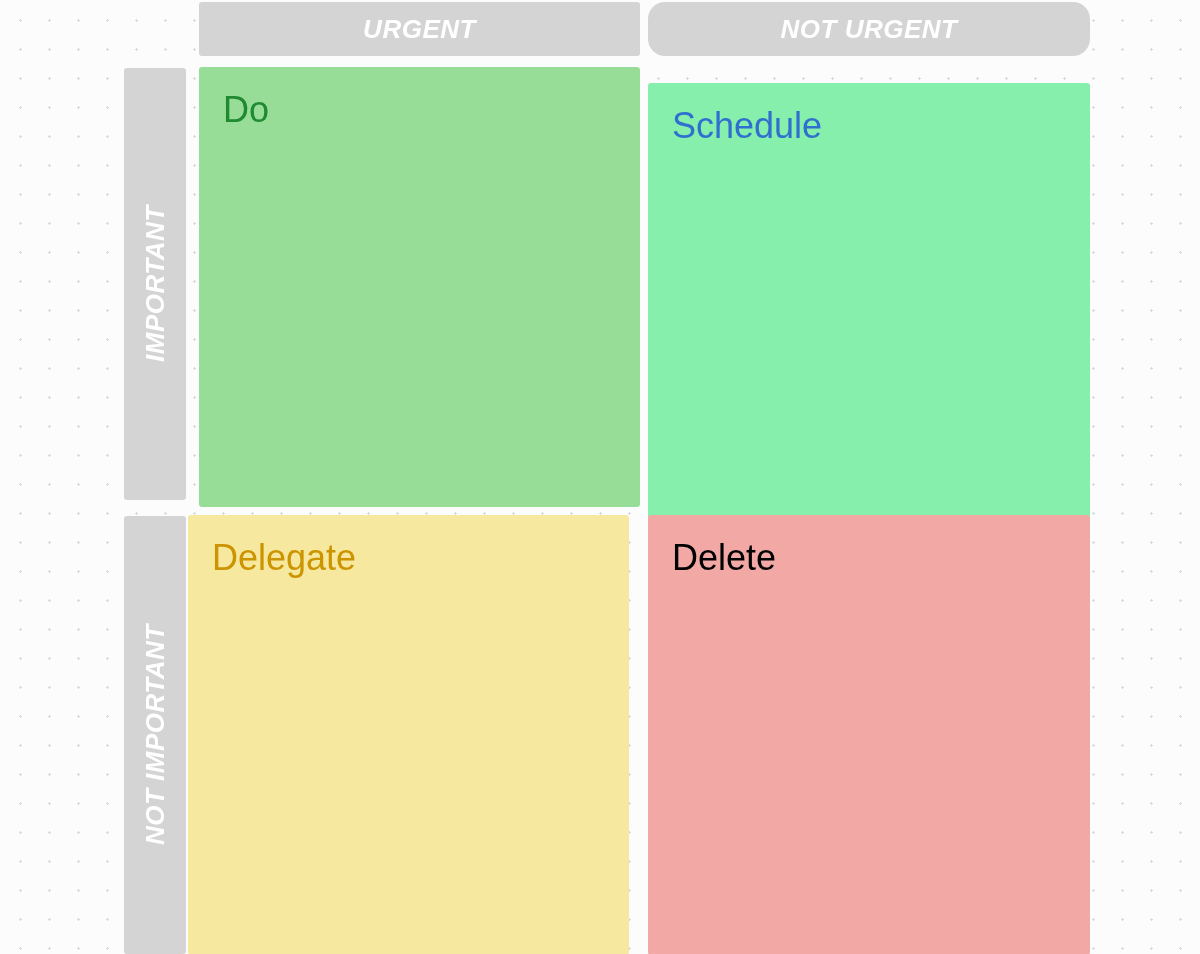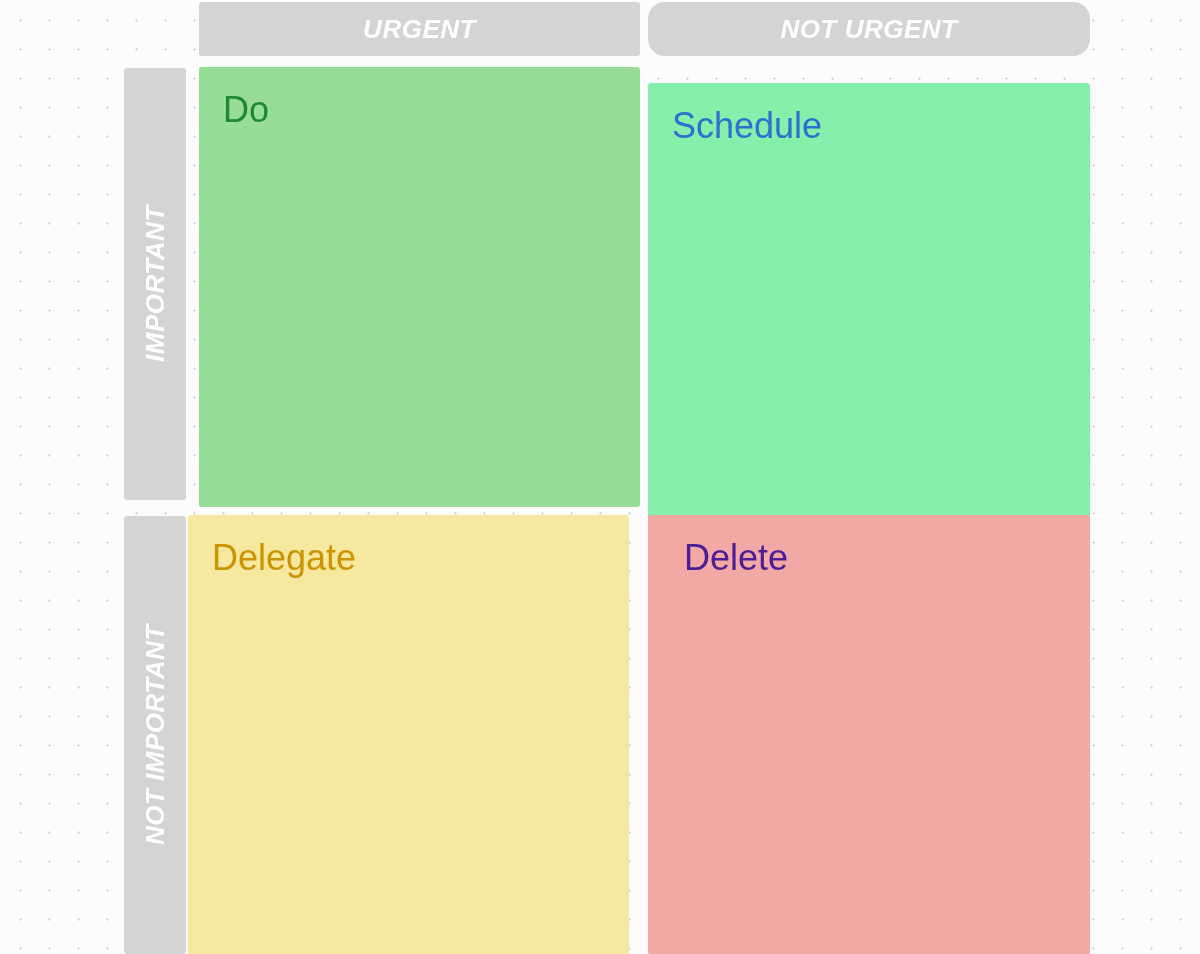--- a/index.html
+++ b/index.html
@@ -68,21 +68,21 @@
   .quad.do        { left: 199px; top: 67px;  width: 441px; height: 440px; background: #97dd98; }
   .quad.do .title { color: #1f8a30; }
 
   .quad.schedule        { left: 648px; top: 67px;  width: 442px; height: 440px; background: #86efac; margin-top: 16px; }
   .quad.schedule .title { color: #2f6fcf; }
 
   .quad.delegate        { left: 188px; top: 515px; width: 441px; height: 440px; background: #f7e8a0; }
   .quad.delegate .title { color: #cc9400; }
 
   .quad.delete          { left: 648px; top: 515px; width: 442px; height: 440px; background: #f2a9a6; }
-  .quad.delete .title   { color: #4c1d95; margin-left: 12px; }
+  .quad.delete .title   { color: #000000; }
 </style>
 </head>
 <body>
 
 <div class="canvas">
 
   <div class="col-header urgent">URGENT</div>
 
   <div class="col-header not-urgent">NOT URGENT</div>
 

